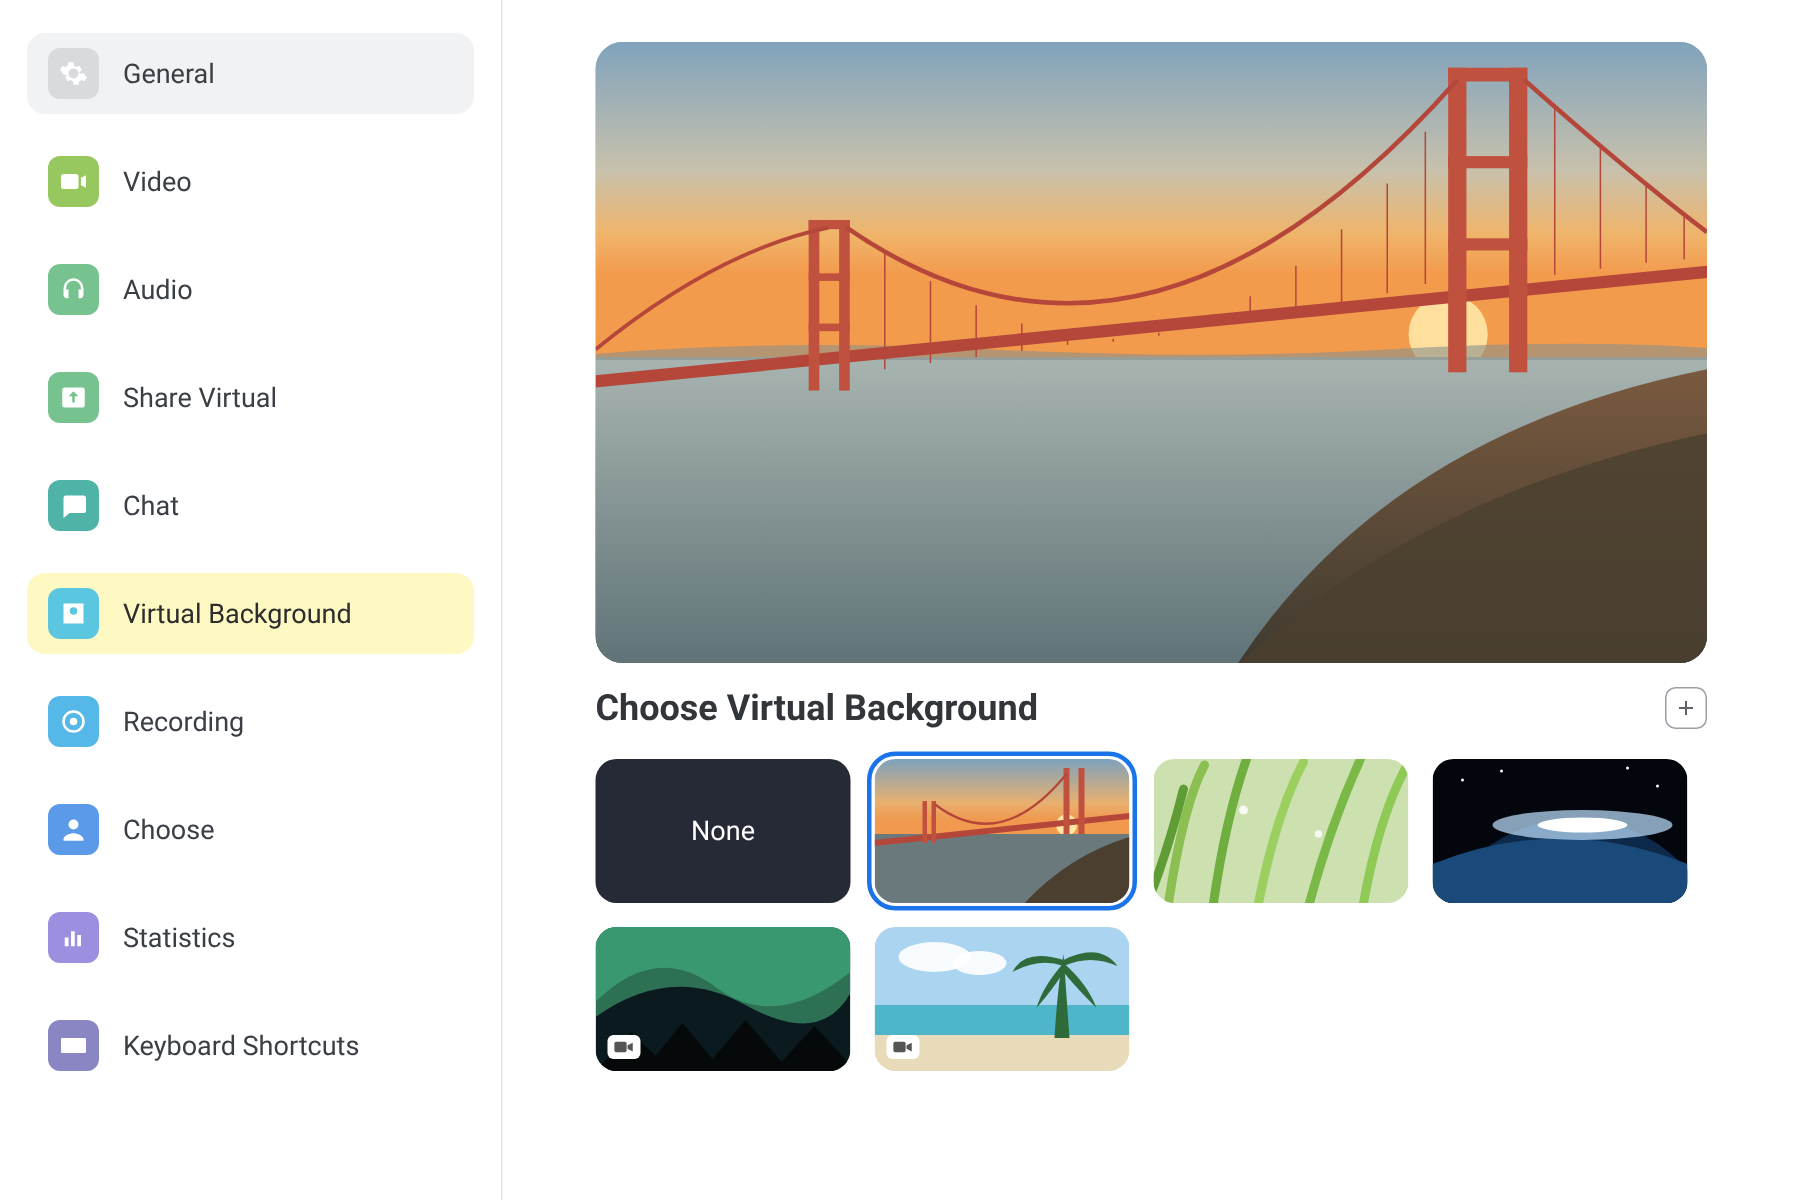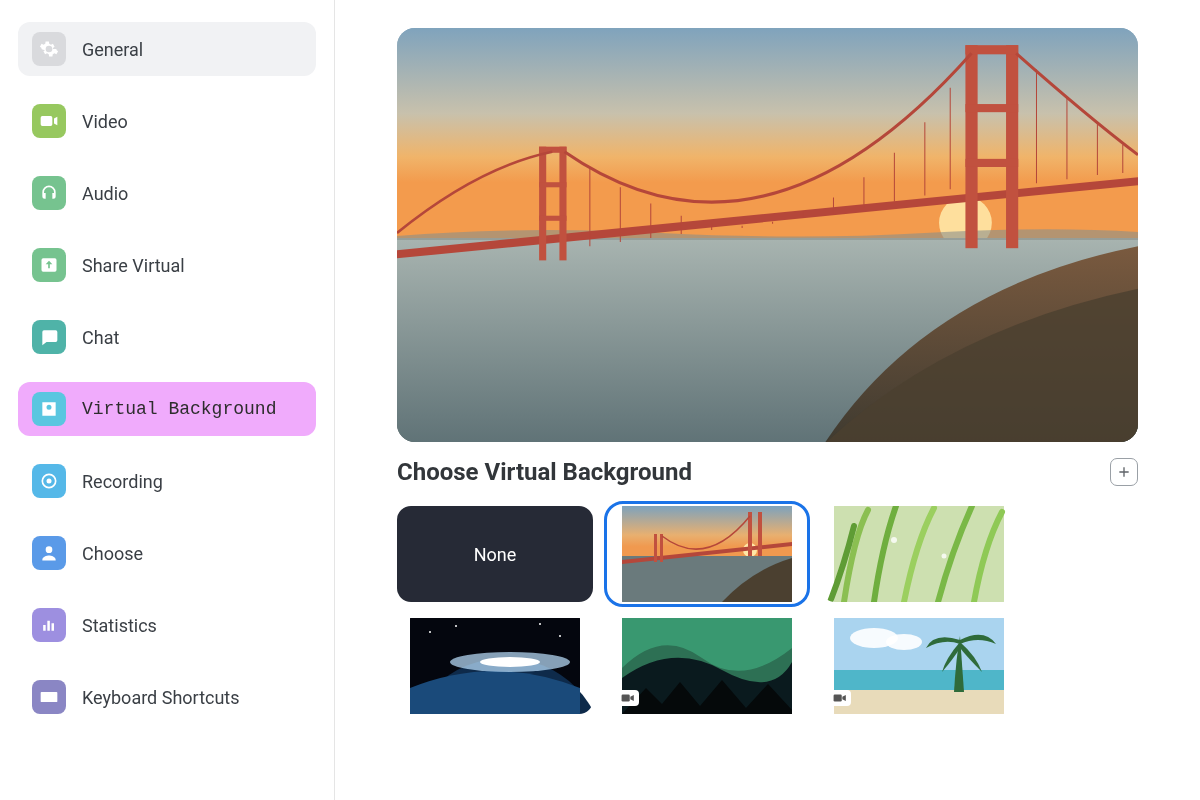--- a/index.html
+++ b/index.html
@@ -24,21 +24,21 @@
   display: flex;
   align-items: center;
   gap: 16px;
   padding: 10px 14px;
   border-radius: 12px;
   cursor: pointer;
   font-size: 18px;
   color: #3a3f45;
 }
 .sidebar-item.general { background: #f1f2f4; }
-.sidebar-item.active { background: #f0abfc; color: #2d2d2d; font-family: Liberation Mono, monospace; }
+.sidebar-item.active { background: #fef9c3; color: #2d2d2d; }
 .sidebar-item .icon-box {
   width: 34px; height: 34px;
   border-radius: 8px;
   display: flex; align-items: center; justify-content: center;
   flex-shrink: 0;
 }
 .sidebar-item .icon-box svg { width: 20px; height: 20px; fill: #fff; }
 .icon-general   { background: #d9dadd; }
 .icon-general svg { fill: #fff; }
 .icon-video     { background: #97c85f; }
@@ -86,21 +86,21 @@
   background: #fff;
 }
 .add-btn svg { width: 16px; height: 16px; stroke: #5f6368; stroke-width: 2; fill: none; }
 
 .thumbs {
   display: flex;
   flex-wrap: wrap;
   gap: 16px;
 }
 .thumb {
-  width: 196px;
+  width: 170px;
   height: 96px;
   border-radius: 14px;
   overflow: hidden;
   cursor: pointer;
   position: relative;
   flex-shrink: 0;
 }
 .thumb.none {
   background: #262a36;
   color: #fff;

